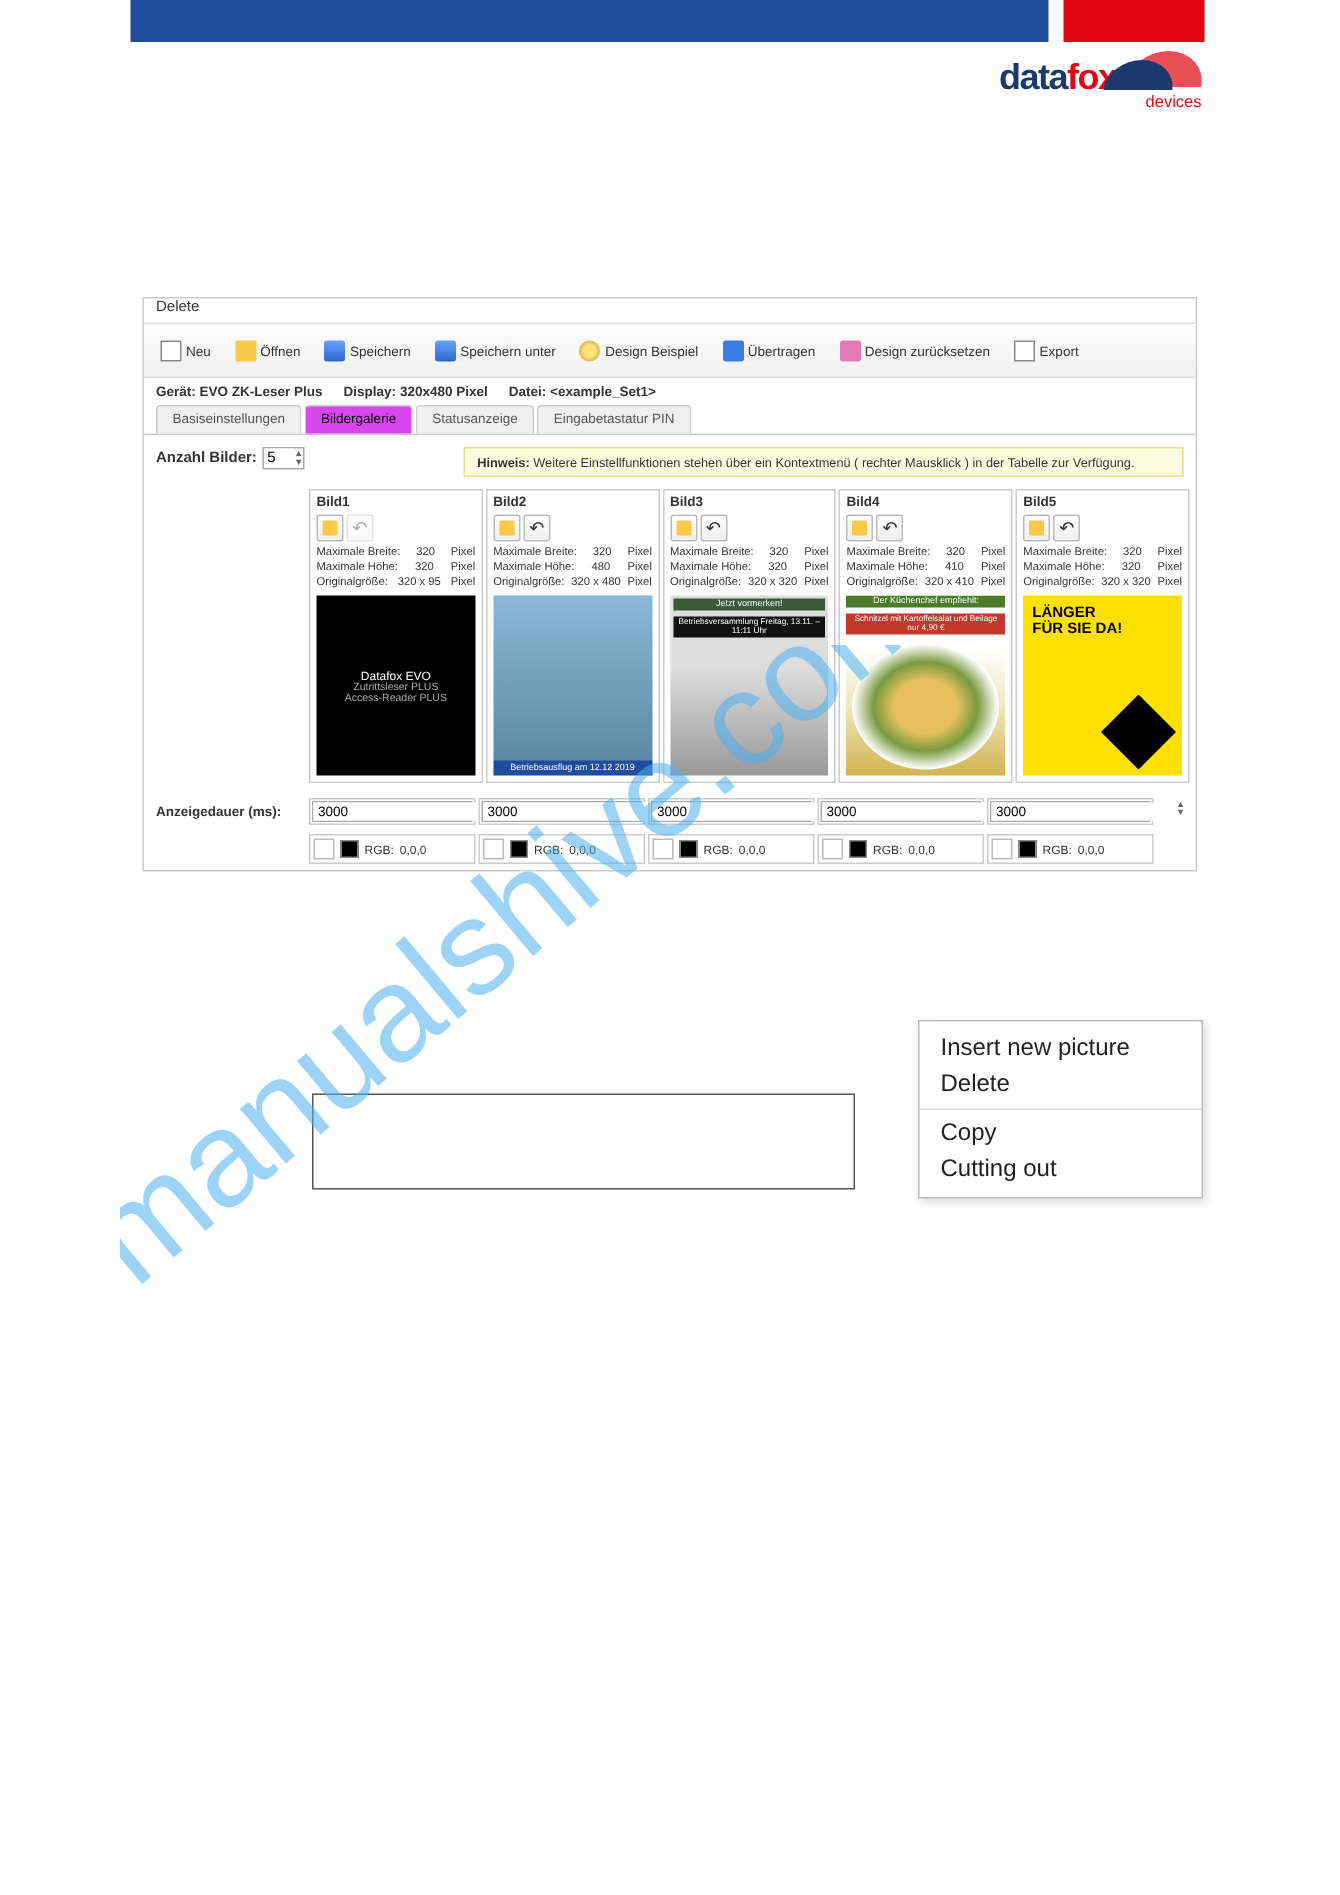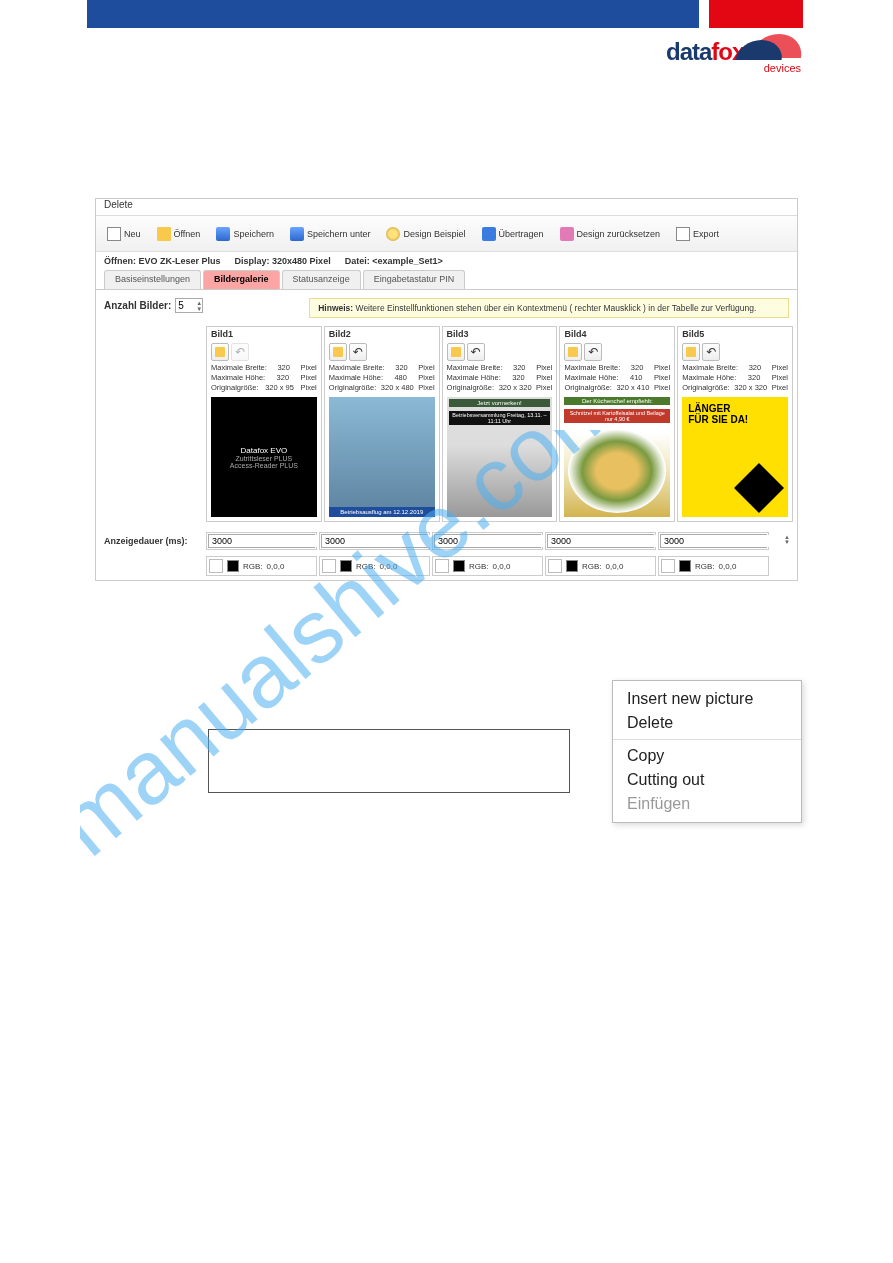--- a/index.html
+++ b/index.html
@@ -30,21 +30,21 @@
   .ic-disk { background: linear-gradient(#6aa3ff,#2b68cc); border-radius: 2px; }
   .ic-lamp { background: radial-gradient(#ffe27a 40%,#b5892a); border-radius: 50%; }
   .ic-arrow { background: #3a7ce0; border-radius: 2px; }
   .ic-undo { background: #e27ab5; border-radius: 2px; }
 
   .info-row { display: flex; align-items: center; gap: 14px; padding: 4px 8px; font-size: 9px; }
   .info-row b { font-weight: bold; }
 
   .tabstrip { height: 20px; border-bottom: 1px solid #ccc; display: flex; padding: 0 8px; font-size: 9px; }
   .tab { padding: 3px 10px 0; border: 1px solid #ccc; border-bottom: none; background: #f0f0f0; margin-right: 2px; border-radius: 3px 3px 0 0; color:#555;}
-  .tab.active { background: #fca5a5; font-weight: bold; color:#000;}
+  .tab.active { background: #d946ef; font-weight: normal; color:#000;}
 
   .content-row { display: flex; padding: 8px; gap: 6px; align-items: flex-start; }
   .count-section { display: flex; align-items: center; gap: 4px; font-size: 10px; }
   .spinbox { display: flex; align-items: center; border: 1px solid #aaa; background: #fff; }
   .spinbox input { border: none; width: 20px; text-align: left; font-size: 10px; padding: 1px 2px; }
   .spinbox .arrows { display: flex; flex-direction: column; font-size: 6px; line-height: 6px; color: #666; cursor: pointer; }
 
   .hint-box { flex: 1; background: #fffde0; border: 1px solid #eedc8c; padding: 4px 8px; font-size: 8.5px; color: #333; margin-left: 100px; }
   .hint-box b { font-weight: bold; }
 
@@ -142,21 +142,21 @@
         <span class="tb-icon ic-undo"></span>
         <span>Design zurücksetzen</span>
       </div>
     <div class="tb-btn">
         <span class="tb-icon ic-doc-new"></span>
         <span>Export</span>
       </div>
   </div>
 
   <div class="info-row">
-    <span><b>Öffnen:</b> <b>EVO ZK-Leser Plus</b></span>
+    <span><b>Gerät:</b> <b>EVO ZK-Leser Plus</b></span>
     <span><b>Display:</b> <b>320x480  Pixel</b></span>
     <span><b>Datei:</b> <b>&lt;example_Set1&gt;</b></span>
   </div>
 
   <div class="tabstrip">
     <div class="tab">Basiseinstellungen</div>
     <div class="tab active">Bildergalerie</div>
     <div class="tab">Statusanzeige</div>
     <div class="tab">Eingabetastatur PIN</div>
   </div>
@@ -404,20 +404,19 @@
 </div>
 
 <div class="float-box"></div>
 
 <div class="context-menu">
   <div class="ctx-item">Insert new picture</div>
   <div class="ctx-item">Delete</div>
   <div class="ctx-sep"></div>
   <div class="ctx-item">Copy</div>
   <div class="ctx-item">Cutting out</div>
-  <div class="ctx-item disabled">Einfügen</div>
 </div>
 
 <div class="watermark">
   <svg width="700" height="500">
     <text x="10" y="430" transform="rotate(-40 10 430)">manualshive.com</text>
   </svg>
 </div>
 
 </body></html>

